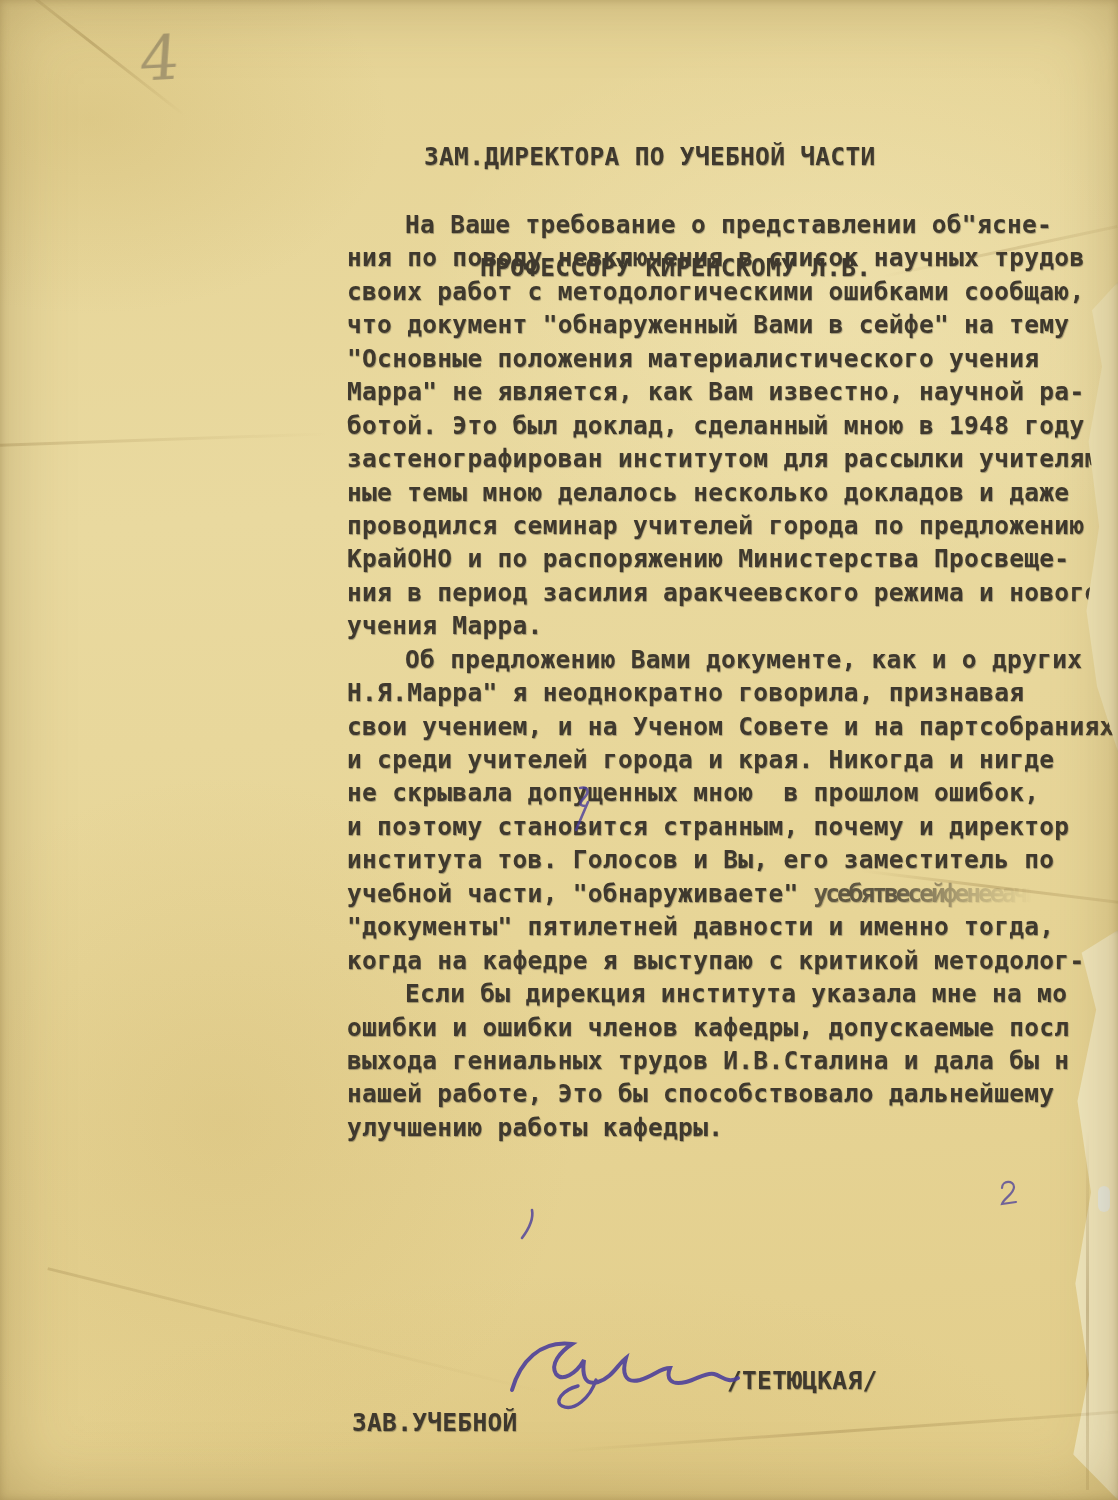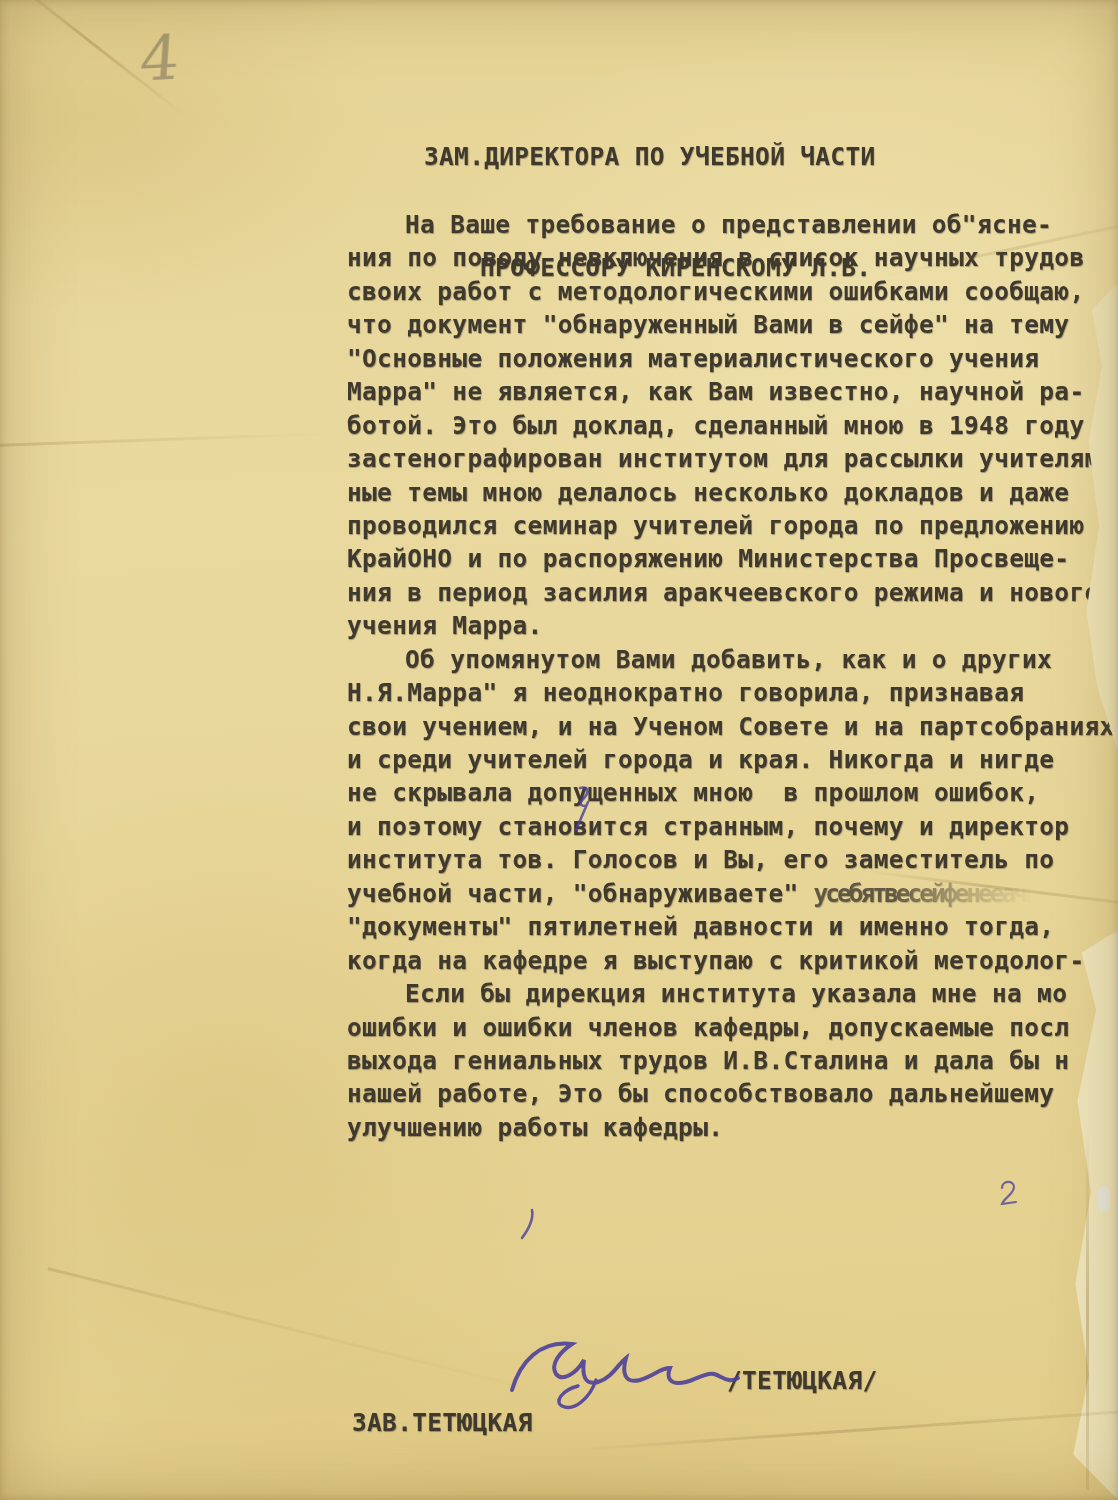--- a/index.html
+++ b/index.html
@@ -65,42 +65,42 @@
         <div class="line">Марра" не является, как Вам известно, научной ра-</div>
         <div class="line">ботой. Это был доклад, сделанный мною в 1948 году</div>
         <div class="line">застенографирован институтом для рассылки учителям</div>
         <div class="line">ные темы мною делалось несколько докладов и даже</div>
         <div class="line">проводился семинар учителей города по предложению</div>
         <div class="line">КрайОНО и по распоряжению Министерства Просвеще-</div>
         <div class="line">ния в период засилия аракчеевского режима и нового</div>
         <div class="line">учения Марра.</div>
       </div>
     <div class="para">
-        <div class="line">Об упомянутом Вами добавить, как и о других</div>
+        <div class="line">Об предложению Вами документе, как и о других</div>
         <div class="line">Н.Я.Марра" я неоднократно говорила, признавая</div>
         <div class="line">свои учением, и на Ученом Совете и на партсобраниях</div>
         <div class="line">и среди учителей города и края. Никогда и нигде</div>
         <div class="line">не скрывала допущенных мною  в прошлом ошибок,</div>
         <div class="line">и поэтому становится странным, почему и директор</div>
         <div class="line">института тов. Голосов и Вы, его заместитель по</div>
         <div class="line">учебной части, "обнаруживаете" <span class="smudge">усебятвесейфенееачи</span></div>
         <div class="line">"документы" пятилетней давности и именно тогда,</div>
         <div class="line">когда на кафедре я выступаю с критикой методолог-</div>
       </div>
     <div class="para">
         <div class="line">Если бы дирекция института указала мне на мо</div>
         <div class="line">ошибки и ошибки членов кафедры, допускаемые посл</div>
         <div class="line">выхода гениальных трудов И.В.Сталина и дала бы н</div>
         <div class="line">нашей работе, Это бы способствовало дальнейшему</div>
         <div class="line">улучшению работы кафедры.</div>
       </div>
   </div>
 
   <div class="sig-block typed">
-    <div class="s1">ЗАВ.ТЕТЮЦКАЯ</div>
+    <div class="s1">ЗАВ.УЧЕБНОЙ</div>
     
   </div>
   <div class="typed-name typed">/ТЕТЮЦКАЯ/</div>
 
   <svg class="tear" style="left:500px;top:1322px;" width="250" height="100" viewBox="0 0 250 100">
     <g fill="none" stroke="#4a3d9b" stroke-width="4" stroke-linecap="round" opacity="0.88">
       <path d="M12,68 C20,40 40,18 72,22 C60,30 50,42 56,52 C62,60 76,52 84,38 C82,52 84,64 98,60 C112,56 118,42 126,36 C122,50 124,62 140,58 C154,54 160,46 170,46 C166,56 170,64 186,60 C198,57 206,50 214,52 C222,54 228,62 238,56"></path>
       <path d="M96,58 C90,76 74,90 62,84 C54,80 62,68 78,64" stroke-width="3.4"></path>
     </g>
   </svg>

